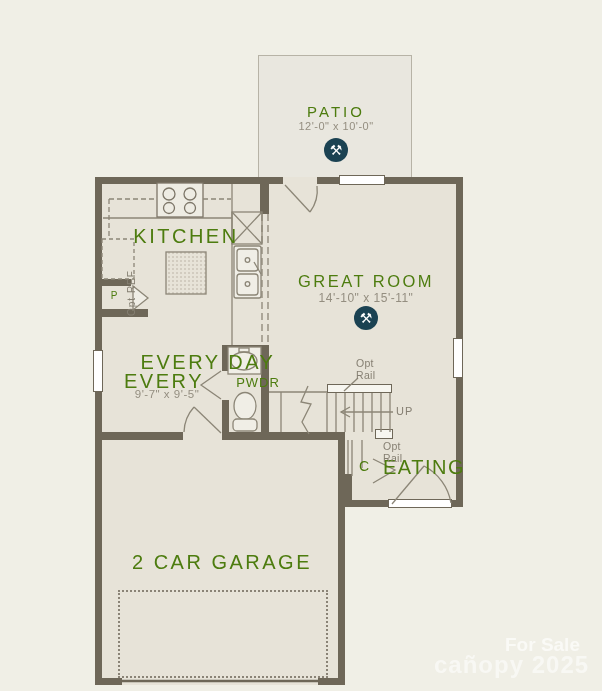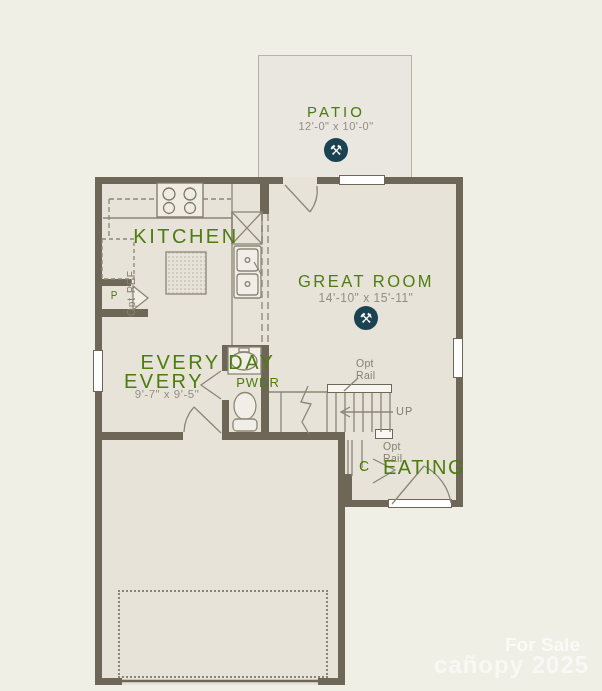--- a/index.html
+++ b/index.html
@@ -169,20 +169,21 @@
 
   <div class="label room-name" style="left:164px;top:351px;margin-left:44px;">EVERY DAY</div>
   <div class="label room-name" style="left:164px;top:370px;">EVERY</div>
   <div class="label room-dims" style="left:167px;top:388px;">9'-7" x 9'-5"</div>
 
   <div class="label" style="left:258px;top:375px;font-size:13px;letter-spacing:1px;">PWDR</div>
 
   <div class="label room-name" style="left:424px;top:456px;letter-spacing:1.5px;">EATING</div>
   <div class="label" style="left:364px;top:458px;font-size:14px;">C</div>
 
+  <div class="label room-name" style="left:222px;top:551px;">2 CAR GARAGE</div>
 
   <div class="label" style="left:114px;top:290px;font-size:10px;">P</div>
 
   <div class="label-left small-note" style="left:396px;top:405px;font-size:11px;letter-spacing:1px;">UP</div>
 
   <div class="label-left small-note" style="left:356px;top:357px;">
     <span style="display:block;">Opt</span>
     <span style="display:block;">Rail</span>
   </div>
 

